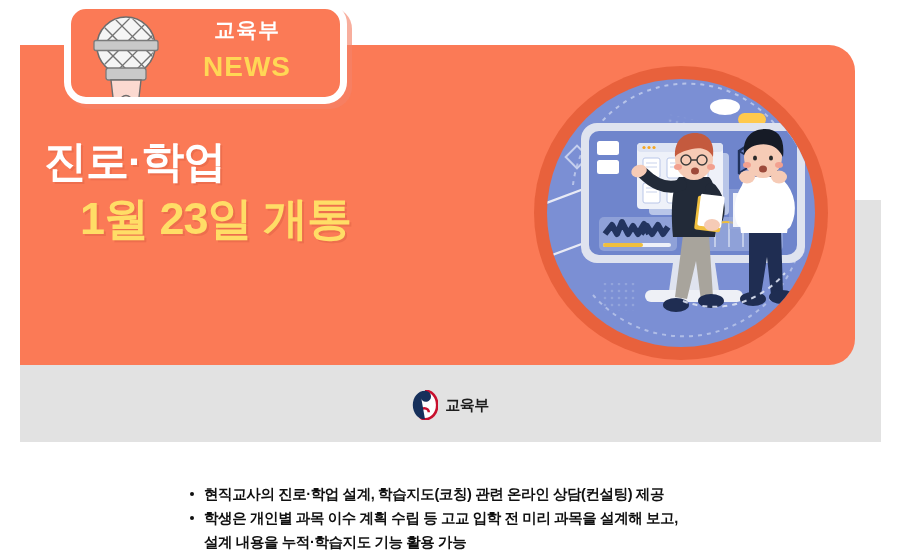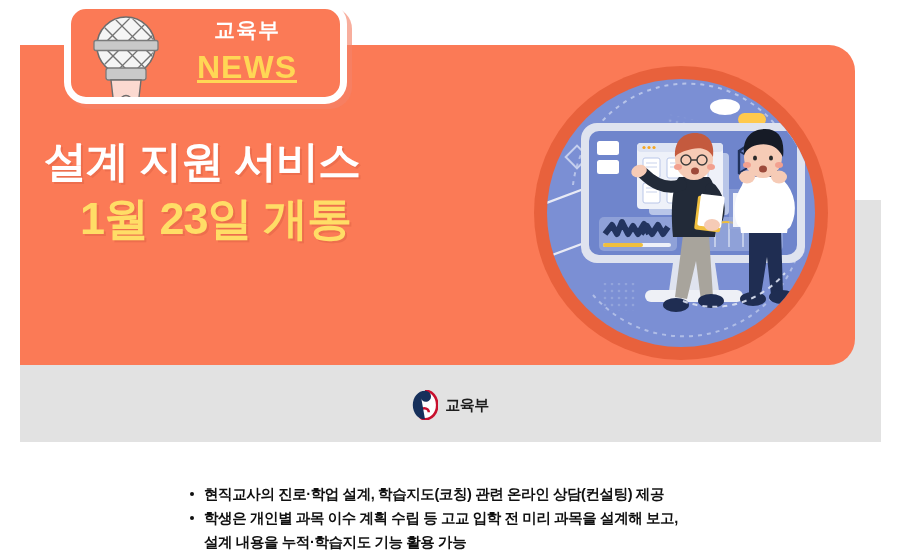--- a/index.html
+++ b/index.html
@@ -68,27 +68,26 @@
   }
   .badge-kicker {
     font-size: 21px;
     font-weight: 700;
     color: #ffffff;
     letter-spacing: 1px;
     line-height: 30px;
     display: block;
   }
   .badge-news {
-    font-size: 32px;
+    font-size: 28px;
     font-weight: 900;
     color: #ffd755;
     letter-spacing: 1px;
     line-height: 44px;
     display: block;
-    text-decoration: underline;
   }
 
   
   .mic {
     position: absolute;
     left: 14px;
     top: 4px;
     width: 82px;
     height: 100px;
   }
@@ -213,21 +212,21 @@
       <path d="M26 67 L56 67 L52 102 L30 102 Z" fill="#fbd9d0" stroke="#6d6d6d" stroke-width="1.4"></path>
       <circle cx="41" cy="88" r="5.5" fill="none" stroke="#6d6d6d" stroke-width="1.4"></circle>
     </svg>
     <div class="badge-text">
       <span class="badge-kicker">교육부</span>
       <span class="badge-news">NEWS</span>
     </div>
   </div>
 
   <div class="headline">
-    <div class="hl-line">설계 지원 서비스</div>
+    <div class="hl-line">진로·학업</div>
     <div class="hl-line accent">1월 23일 개통</div>
   </div>
 
   <div class="illus-wrap">
     <svg viewBox="0 0 296 296" width="296" height="296">
       <defs>
         <clipPath id="circClip">
             <circle cx="148" cy="148" r="134"></circle>
           </clipPath>
         <pattern id="dots" width="7" height="7" patternUnits="userSpaceOnUse">

